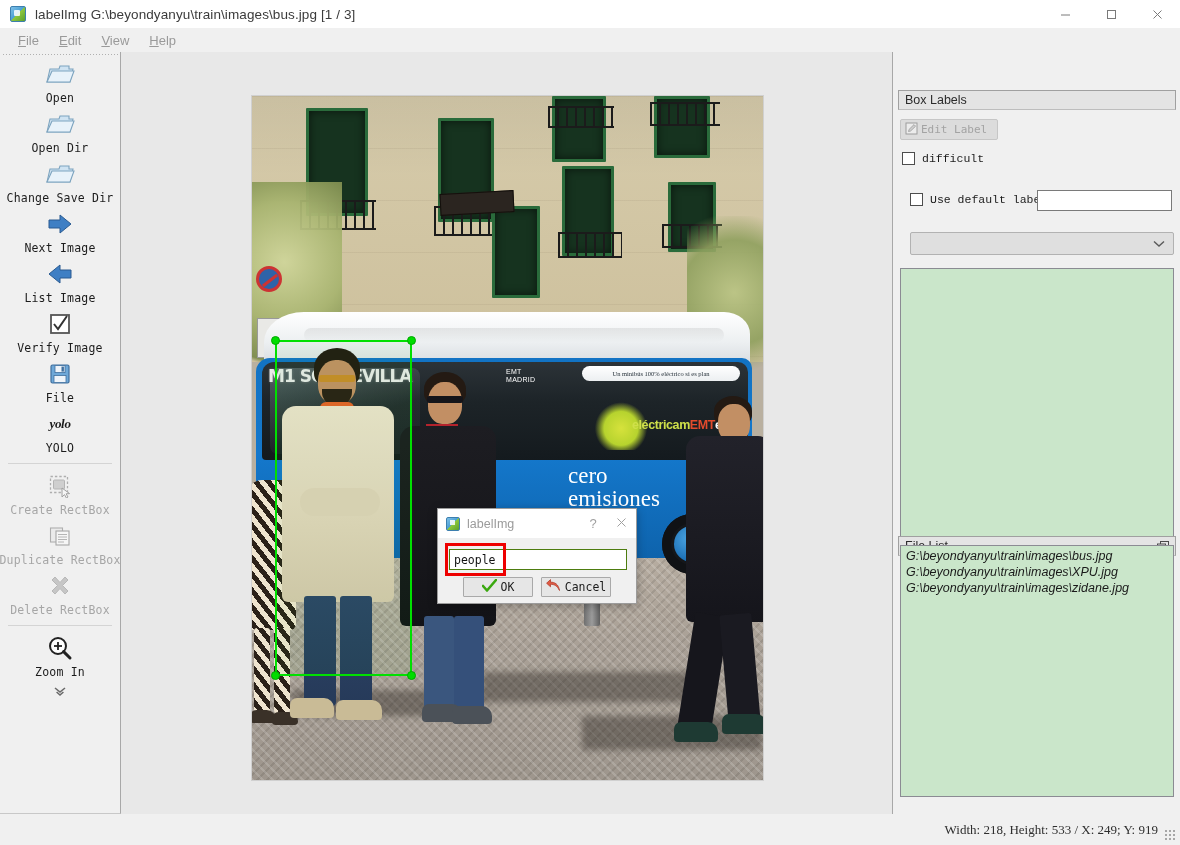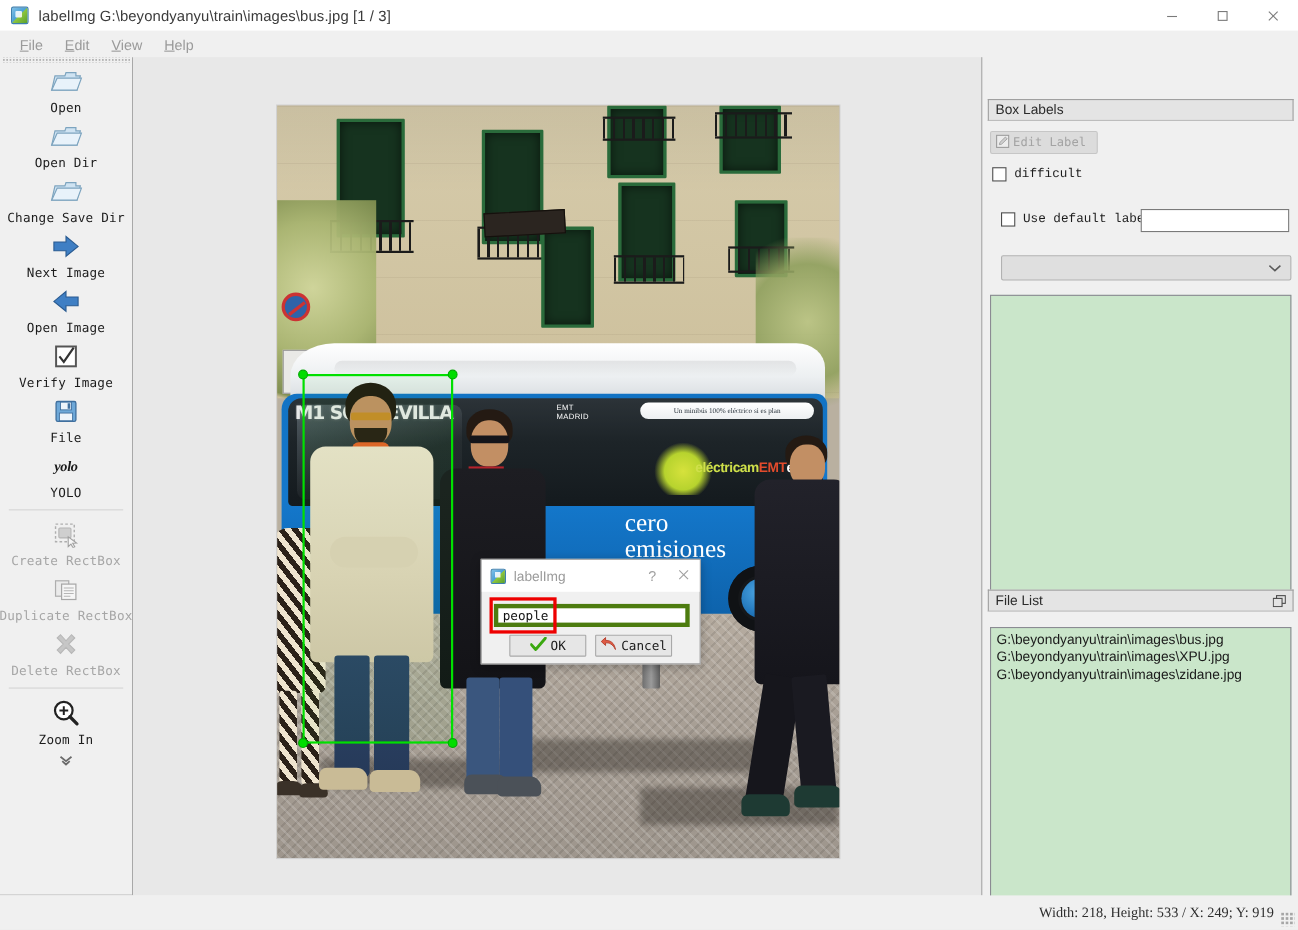--- a/index.html
+++ b/index.html
@@ -276,21 +276,21 @@
     width:14px; height:14px; border-radius:2px; flex:0 0 auto;
     background: linear-gradient(135deg,#7ec0e8 0%,#4a9fd4 48%,#8dc63f 50%,#5aa02c 100%);
     border:1px solid #3d7fae; position:relative;
   }
   .dlg-ico::after { content:""; position:absolute; left:2.5px; top:2.5px; width:5px; height:5px; background:#fff; opacity:.85; }
   .dlg-title-text { margin-left:7px; font-size:12.5px; color:#9b9b9b; }
   .dlg-help { margin-left:auto; width:26px; text-align:center; font-size:13px; color:#a0a0a0; }
   .dlg-close { width:30px; text-align:center; font-size:13px; color:#a0a0a0; }
   .dlg-input-wrap { position:absolute; left:11px; top:40px; width:178px; height:21px; }
   .dlg-input {
-    width:100%; height:100%; background:#fff; border:4px solid #4d7c0f;
+    width:100%; height:100%; background:#fff; border:1px solid #4d7c0f;
     font-family:"DejaVu Sans Mono","Liberation Mono",monospace; font-size:11.5px; color:#111;
     padding:0 4px; outline:none;
   }
   .redmark {
     position:absolute; left:-4px; top:-6px; width:61px; height:33px;
     border:3px solid #ee0000; pointer-events:none;
   }
   .dlg-btns { position:absolute; left:0; top:68px; width:100%; display:flex; justify-content:center; gap:8px; }
   .dlg-btn {
     width:70px; height:20px; background:#e6e6e6; border:1px solid #a9a9a9; border-radius:1px;
@@ -375,21 +375,21 @@
         </div>
         <div class="tb-lbl">Next Image</div>
       </div>
 
       <div class="tb-item">
         <div class="tb-ico">
           <svg width="26" height="22" viewBox="0 0 26 22">
               <path d="M24 7 L13 7 L13 2 L2 11 L13 20 L13 15 L24 15 Z" fill="#3f7fc4" stroke="#2a5b91" stroke-width="1"></path>
             </svg>
         </div>
-        <div class="tb-lbl">Open Image</div>
+        <div class="tb-lbl">List Image</div>
       </div>
 
       <div class="tb-item">
         <div class="tb-ico">
           <svg width="24" height="24" viewBox="0 0 24 24">
               <rect x="3" y="3" width="18" height="18" fill="#fff" stroke="#555" stroke-width="1.8"></rect>
               <path d="M6 12 L10 17 L19 4" fill="none" stroke="#333" stroke-width="2"></path>
             </svg>
         </div>
         <div class="tb-lbl">Verify Image</div>
@@ -636,21 +636,21 @@
     <div class="filelist">
       <div class="panel-title">
         <span>File List</span>
         <span class="float-btn">
           <svg width="12" height="11" viewBox="0 0 12 11">
               <rect x="3.5" y="0.5" width="8" height="7" fill="none" stroke="currentColor" stroke-width="1"></rect>
               <rect x="0.5" y="3" width="8" height="7.5" fill="#e4e4e4" stroke="currentColor" stroke-width="1"></rect>
             </svg>
         </span>
       </div>
-      <div class="listbox" style="left:2px;top:34px;width:274px;height:252px;">
+      <div class="listbox" style="left:2px;top:9px;width:274px;height:252px;font-style:italic;">
         <div class="list-row">G:\beyondyanyu\train\images\bus.jpg</div>
         <div class="list-row">G:\beyondyanyu\train\images\XPU.jpg</div>
         <div class="list-row">G:\beyondyanyu\train\images\zidane.jpg</div>
       </div>
     </div>
   </div>
 
   <div class="statusbar">
     <span class="status-text">Width: 218, Height: 533 / X: 249; Y: 919</span>
     <span class="grip"></span>

